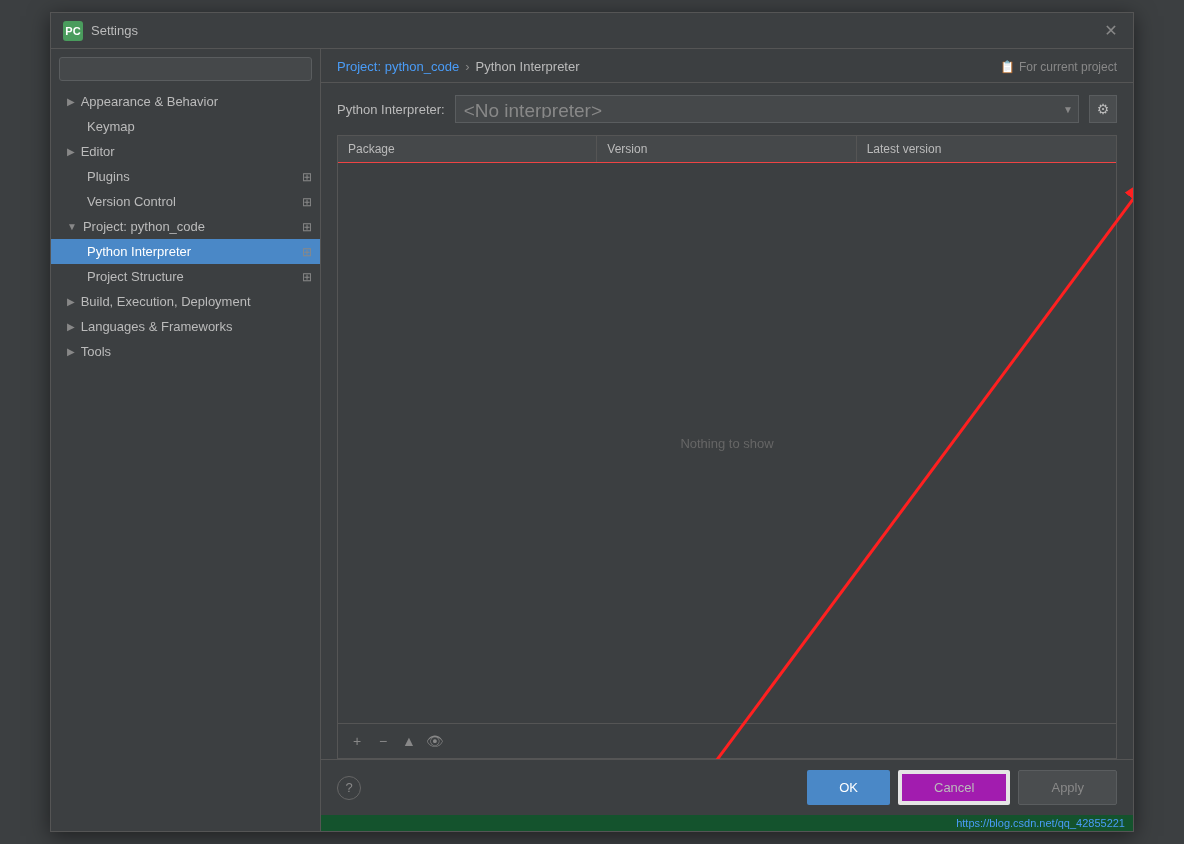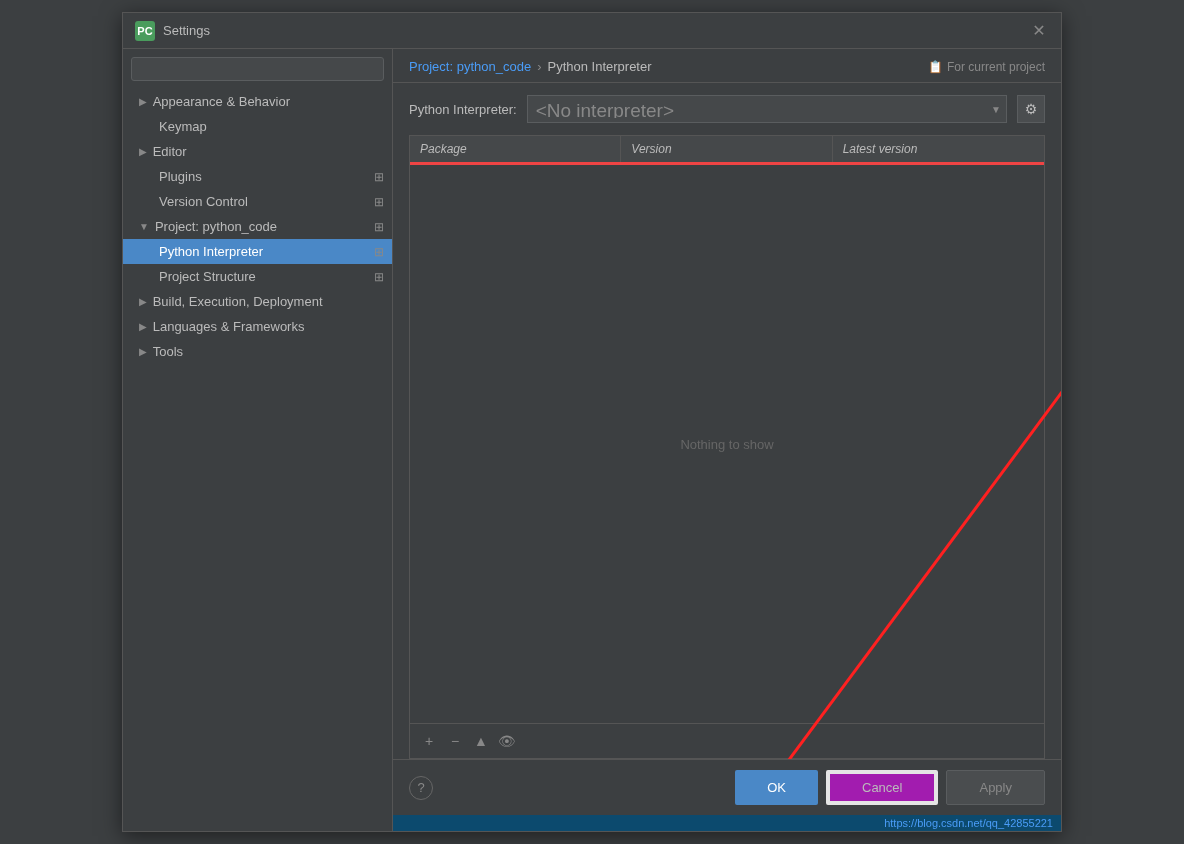--- a/index.html
+++ b/index.html
@@ -10,21 +10,21 @@
       color: #bbbbbb;
       display: flex;
       justify-content: center;
       align-items: center;
       width: 1184px;
       height: 844px;
       overflow: hidden;
     }
 
     .dialog {
-      width: 940px;
+      width: 1084px;
       height: 820px;
       background: #3c3f41;
       border: 1px solid #555;
       display: flex;
       flex-direction: column;
       box-shadow: 0 4px 20px rgba(0,0,0,0.5);
     }
 
     .title-bar {
       background: #3c3f41;
@@ -242,23 +242,22 @@
       margin: 0 16px;
       border: 1px solid #555;
       display: flex;
       flex-direction: column;
     }
 
     .table-header {
       display: grid;
       grid-template-columns: 1fr 1fr 1fr;
       background: #45484a;
-      border-bottom: 3px solid #ef4444;
-      flex-shrink: 0;
-      font-style: italic;
+      border-bottom: 1px solid #ef4444;
+      flex-shrink: 0;
     }
 
     .table-header-cell {
       padding: 6px 10px;
       color: #bbbbbb;
       font-size: 12px;
       border-right: 1px solid #555;
     }
 
     .table-header-cell:last-child { border-right: none; }
@@ -353,21 +352,21 @@
     .content-area {
       position: relative;
       flex: 1;
       display: flex;
       flex-direction: column;
       overflow: hidden;
     }
 
     .status-bar {
       padding: 2px 8px;
-      background: #0c4a6e;
+      background: #14532d;
       color: #4a9cf7;
       font-size: 11px;
       text-align: right;
       flex-shrink: 0;
     }
 
     select {
       background: #45484a;
       border: 1px solid #5a5d5f;
       color: #888;

